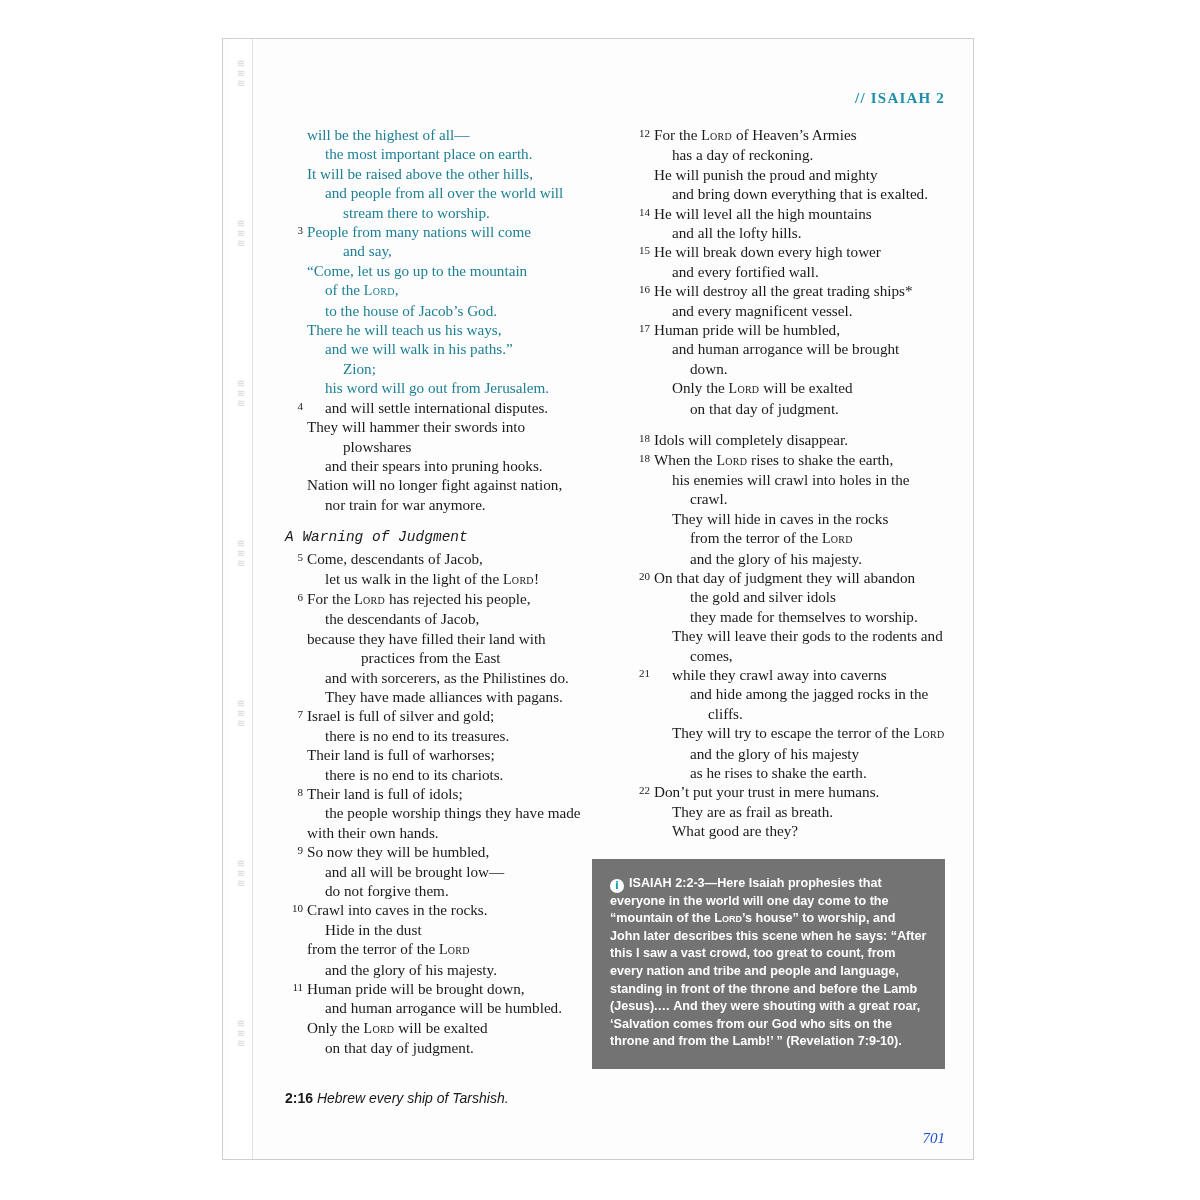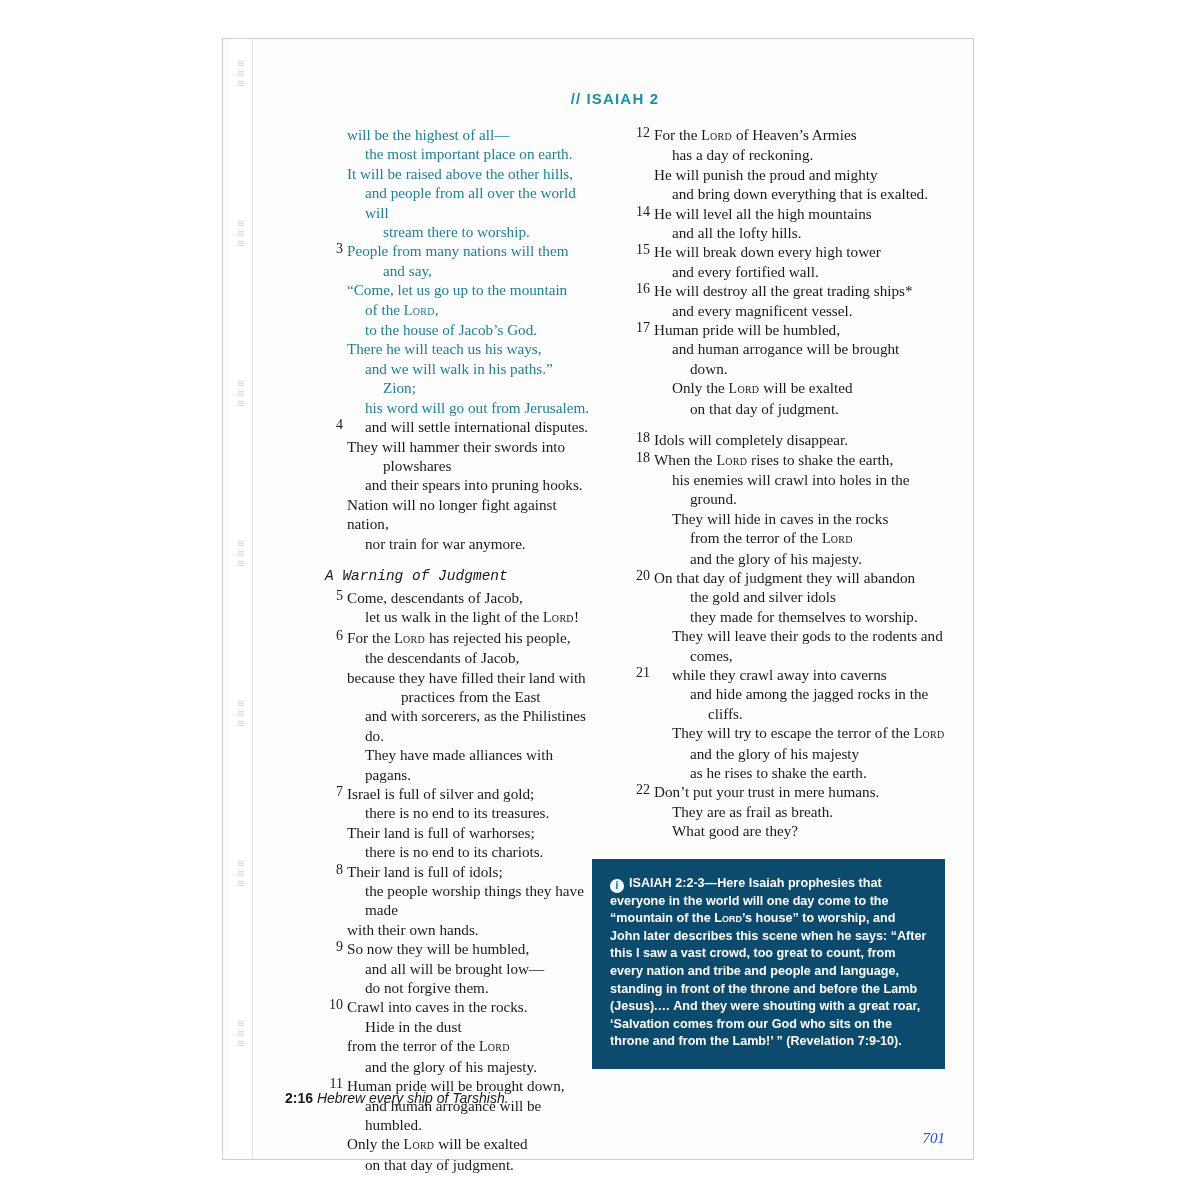--- a/index.html
+++ b/index.html
@@ -50,35 +50,34 @@
     font-family: "DejaVu Sans", sans-serif;
   }
   .content {
     position: absolute;
     left: 285px;
     top: 90px;
     width: 660px;
     height: 1030px;
   }
   .header {
-    text-align: center;
+    text-align: right;
     color: #1d8fa6;
-    font-family: Liberation Sans, sans-serif;
+    font-family: Liberation Serif, serif;
     font-weight: bold;
     font-size: 15px;
     letter-spacing: 1.2px;
     margin-bottom: 18px;
   }
   .header .slashes { color: #1d8fa6; margin-right: 5px; }
 
   .cols {
     position: relative;
     display: flex;
     gap: 34px;
-    margin-left: 40px;
   }
   .col {
     width: 313px;
     position: relative;
   }
   .col-left { width: 313px; }
   .col-right { width: 313px; }
 
   .verse {
     position: relative;
@@ -86,21 +85,21 @@
     line-height: 19.4px;
     color: #1a1a1a;
     padding-left: 22px;
     margin: 0 0 0 0;
   }
   .verse.poetry { margin-bottom: 0px; }
   .vnum {
     position: absolute;
     left: 0;
     top: 1px;
-    font-size: 14px;
+    font-size: 11px;
     line-height: 14px;
     vertical-align: super;
     color: #1a1a1a;
     width: 18px;
     text-align: right;
   }
   .line { display: block; }
   .i1 { padding-left: 18px; }
   .i2 { padding-left: 36px; }
   .i3 { padding-left: 54px; }
@@ -111,21 +110,21 @@
     font-style: italic;
     font-weight: normal;
     font-size: 14.5px;
     color: #1a1a1a;
     margin: 15px 0 4px 0;
     font-family: Liberation Mono, monospace;
   }
 
   .note-box {
     margin-top: 18px;
-    background: #0c4a6e;
+    background: #737373;
     color: #ffffff;
     padding: 16px 18px 18px 18px;
     box-sizing: border-box;
     width: 353px;
     margin-left: -40px;
     font-family: "Liberation Sans", sans-serif;
     font-size: 12.6px;
     line-height: 17.6px;
     font-weight: bold;
   }
@@ -196,21 +195,21 @@
         <div id="left-verses">
             <div class="verse poetry">
               <span class="line i0 blue">will be the highest of all—</span>
               <span class="line i1 blue">the most important place on earth.</span>
               <span class="line i0 blue">It will be raised above the other hills,</span>
               <span class="line i1 blue">and people from all over the world will</span>
               <span class="line i2 blue">stream there to worship.</span>
             </div>
             <div class="verse poetry">
               <span class="vnum">3</span>
-              <span class="line i0 blue">People from many nations will them</span>
+              <span class="line i0 blue">People from many nations will come</span>
               <span class="line i2 blue">and say,</span>
               <span class="line i0 blue">“Come, let us go up to the mountain</span>
               <span class="line i1 blue">of the <span class="sc">Lord</span>,</span>
               <span class="line i1 blue">to the house of Jacob’s God.</span>
               <span class="line i0 blue">There he will teach us his ways,</span>
               <span class="line i1 blue">and we will walk in his paths.”</span>
               <span class="line i2 blue">Zion;</span>
               <span class="line i1 blue">his word will go out from Jerusalem.</span>
             </div>
             <div class="verse poetry">
@@ -308,21 +307,21 @@
               <span class="line i2">on that day of judgment.</span>
             </div>
             <div class="verse poetry" style="margin-top: 12px;">
               <span class="vnum">18</span>
               <span class="line i0">Idols will completely disappear.</span>
             </div>
             <div class="verse poetry">
               <span class="vnum">18</span>
               <span class="line i0">When the <span class="sc">Lord</span> rises to shake the earth,</span>
               <span class="line i1">his enemies will crawl into holes in the</span>
-              <span class="line i2">ground.</span>
+              <span class="line i2">crawl.</span>
               <span class="line i1">They will hide in caves in the rocks</span>
               <span class="line i2">from the terror of the <span class="sc">Lord</span></span>
               <span class="line i2">and the glory of his majesty.</span>
             </div>
             <div class="verse poetry">
               <span class="vnum">20</span>
               <span class="line i0">On that day of judgment they will abandon</span>
               <span class="line i2">the gold and silver idols</span>
               <span class="line i2">they made for themselves to worship.</span>
               <span class="line i1">They will leave their gods to the rodents and</span>

